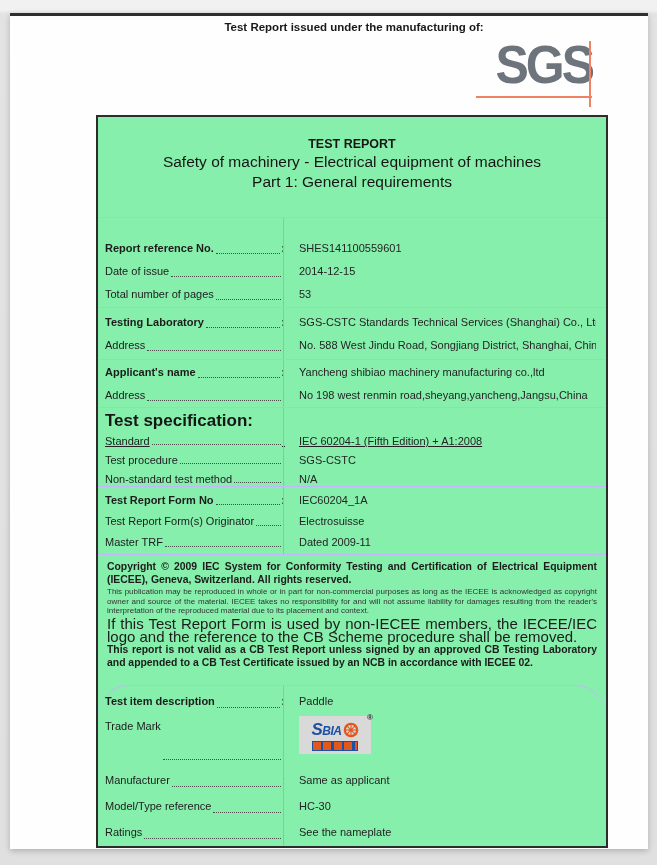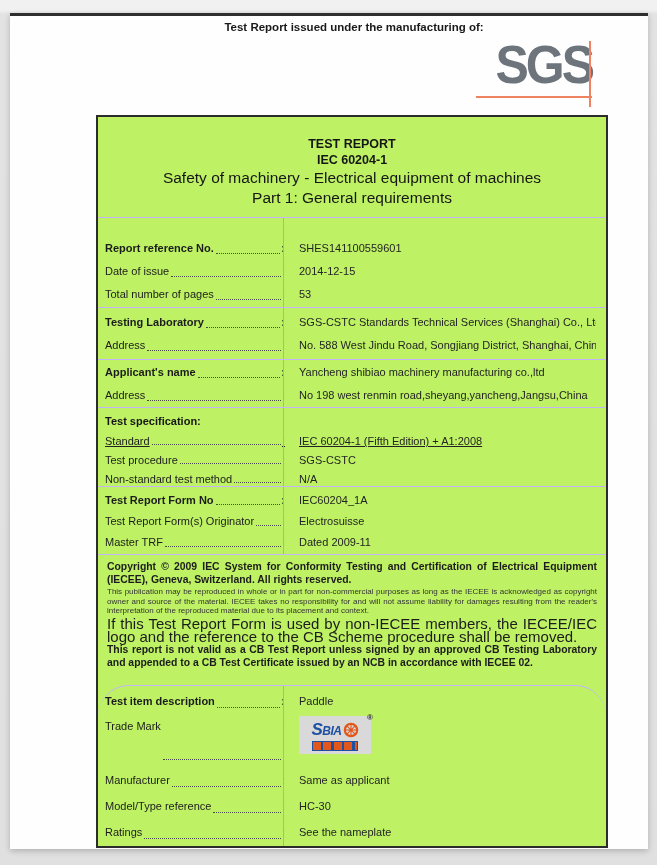--- a/index.html
+++ b/index.html
@@ -21,21 +21,21 @@
   .sgs{
     position:absolute;top:22px;right:56px;
     font-size:50px;line-height:50px;font-weight:bold;letter-spacing:-3px;
     color:#6d747c;transform:scaleY(1.06);transform-origin:top right;
   }
   .sgs-vline{position:absolute;top:25px;left:579px;width:2px;height:66px;background:#ee8262;}
   .sgs-hline{position:absolute;top:80px;left:466px;width:116px;height:2px;background:#ee8262;}
 
   .doc-table{
     position:absolute;left:86px;top:99px;width:512px;height:733px;
-    border:2px solid #2c2c2c;box-sizing:border-box;background:#bef264;
+    border:2px solid #2c2c2c;box-sizing:border-box;background:#86efac;
   }
   .sec{box-sizing:border-box;position:relative;}
   .sec + .sec{border-top:1px solid #c4b5fd;}
   .vline{position:absolute;left:185px;top:0;bottom:0;width:1px;background:#b0b0b0;}
 
   .sec-title{height:100px;text-align:center;padding-top:19px;color:#161616;}
   .t-sm{font-size:12.5px;font-weight:bold;line-height:16px;}
   .t-lg{font-size:15.5px;font-weight:normal;line-height:20px;}
 
   .sec-ref{height:90px;padding-top:19px;}
@@ -46,21 +46,21 @@
   .sec-copy{height:131px;padding:5px 9px 0 9px;color:#1c1c1c;}
   .sec-item{height:161px;padding-top:3px;border-radius:31px;}
 
   .row{display:flex;line-height:23px;padding:0 10px 0 7px;font-size:11px;color:#222;}
   .lbl{width:180px;flex:none;display:flex;align-items:stretch;color:#1c1c1c;}
   .lbl .txt{white-space:nowrap;}
   .dots{flex:1;min-width:5px;border-bottom:1.5px dotted #4a4a4a;margin:0 1px 6px 2px;}
   .colon{flex:none;}
   .bold{font-weight:bold;}
   .val{flex:1;padding-left:14px;white-space:nowrap;overflow:hidden;color:#242424;}
-  .heading-row{font-size:11px;font-weight:bold;line-height:22px;padding:0 7px;color:#161616;}
+  .heading-row{font-size:17px;font-weight:bold;line-height:22px;padding:0 7px;color:#161616;}
 
   .copy-bold{font-size:10.4px;font-weight:bold;line-height:13px;text-align:justify;margin:0 0 1px 0;}
   .copy-small{font-size:8px;line-height:9.6px;text-align:justify;margin:0 0 1px 0;color:#333;}
   .copy-normal{font-size:15px;line-height:13px;text-align:justify;margin:0;}
 
   .row-tall{height:52px;}
 
   .tm-box{
     position:relative;width:72px;height:38px;margin-top:2px;background:#d9d9d9;
     display:flex;flex-direction:column;align-items:center;justify-content:center;line-height:normal;
@@ -80,21 +80,20 @@
   <div class="issuer-note">Test Report issued under the manufacturing of:</div>
 
   <div class="sgs">SGS</div>
   <div class="sgs-vline"></div>
   <div class="sgs-hline"></div>
 
   <div class="doc-table">
 
     <div class="sec sec-title">
       <div class="t-sm">TEST REPORT</div>
-      <div class="t-sm">IEC 60204-1</div>
       <div class="t-lg">Safety of machinery - Electrical equipment of machines</div>
       <div class="t-lg">Part 1: General requirements</div>
     </div>
 
     <div class="sec sec-ref">
       <div class="vline"></div>
       <div class="row">
         <div class="lbl bold">
             <span class="txt">Report reference No.</span>
             <span class="dots"></span>

